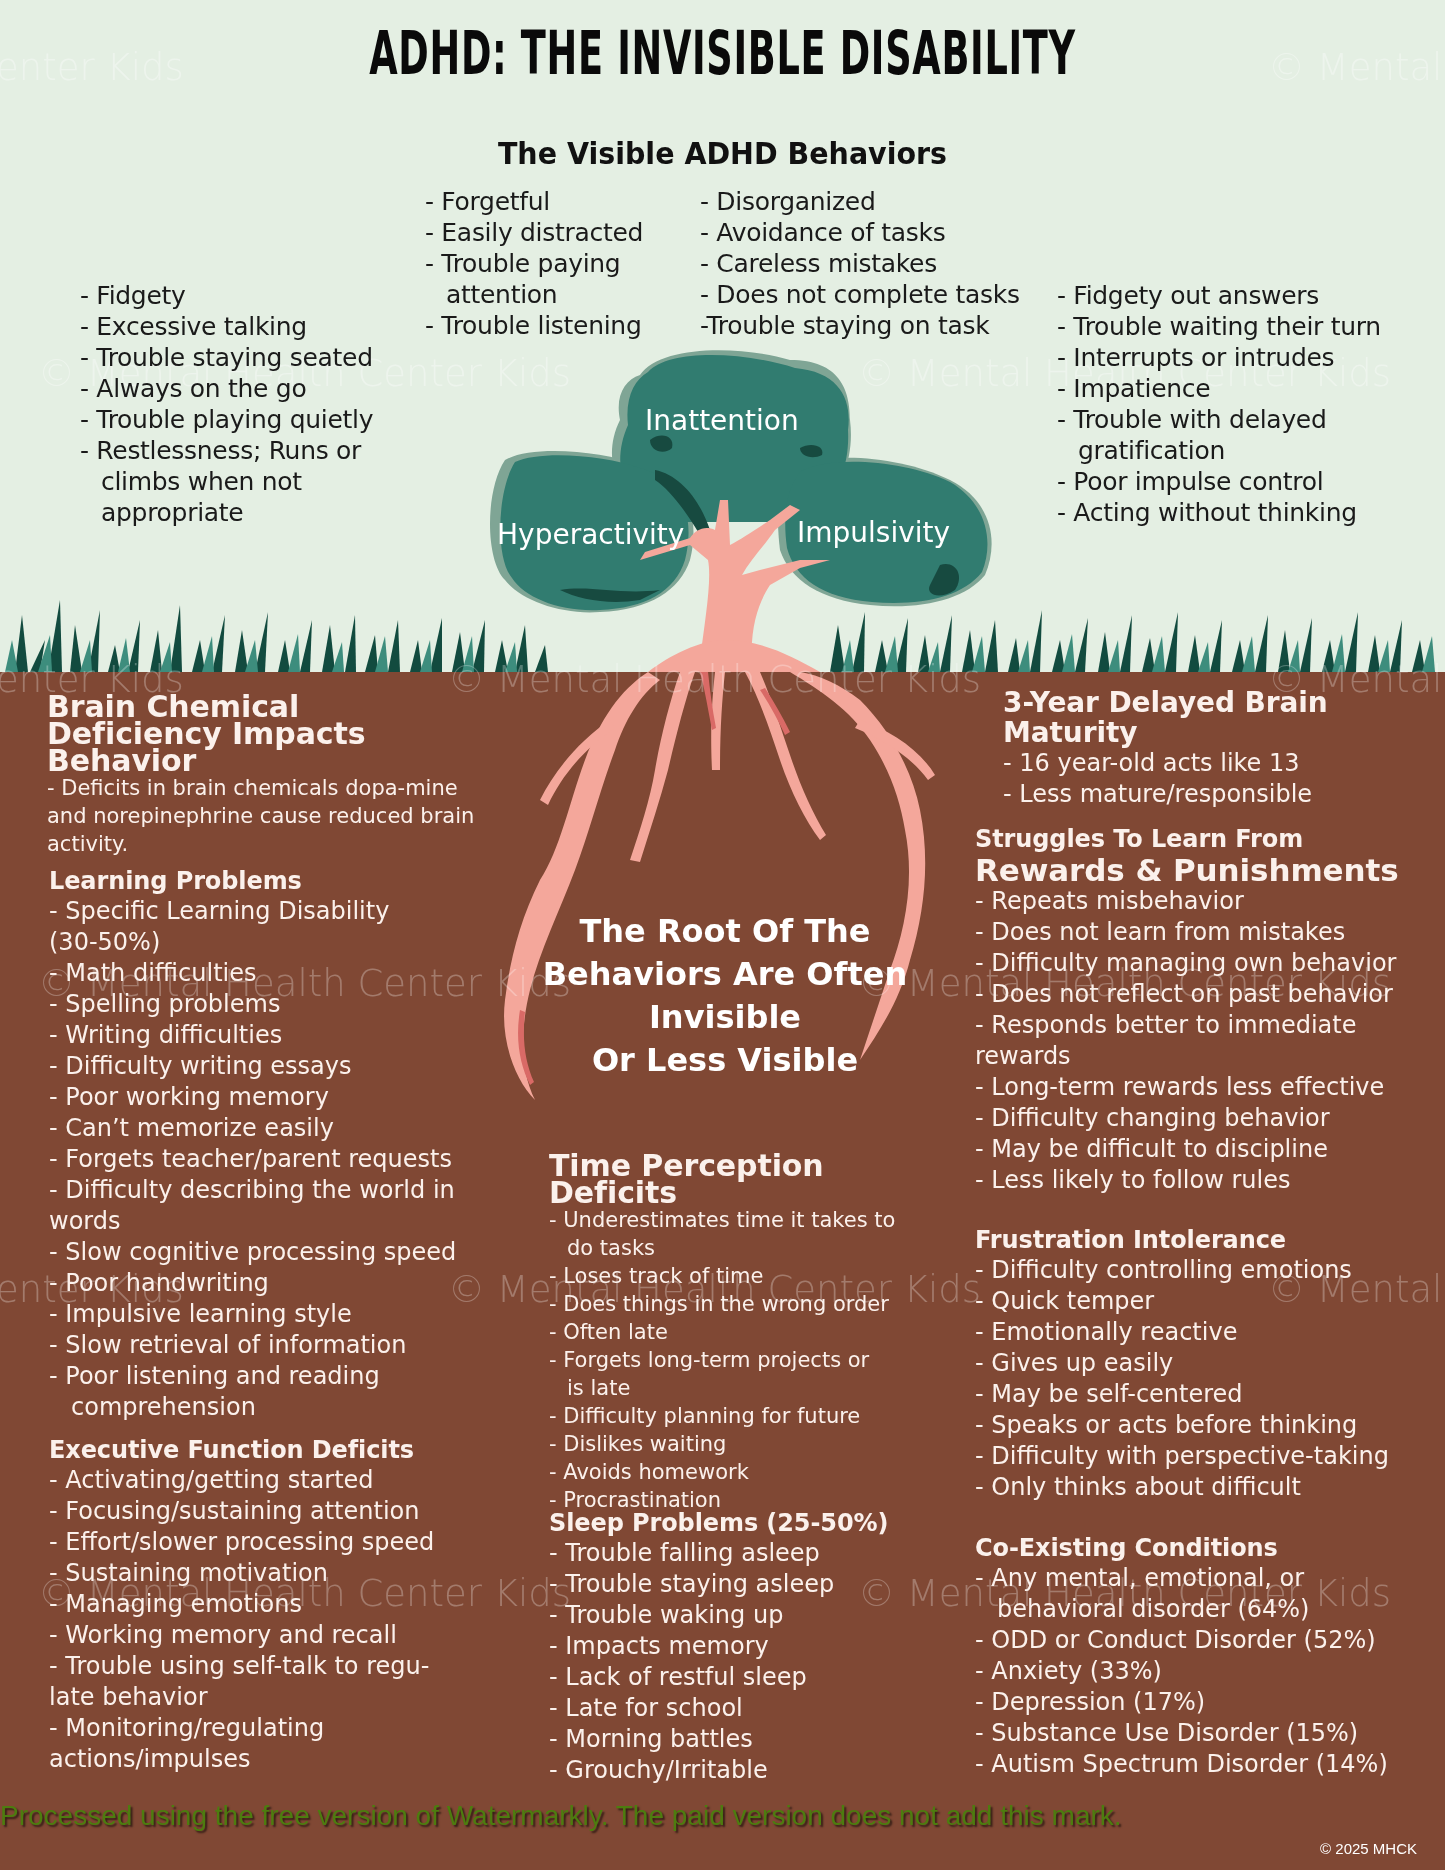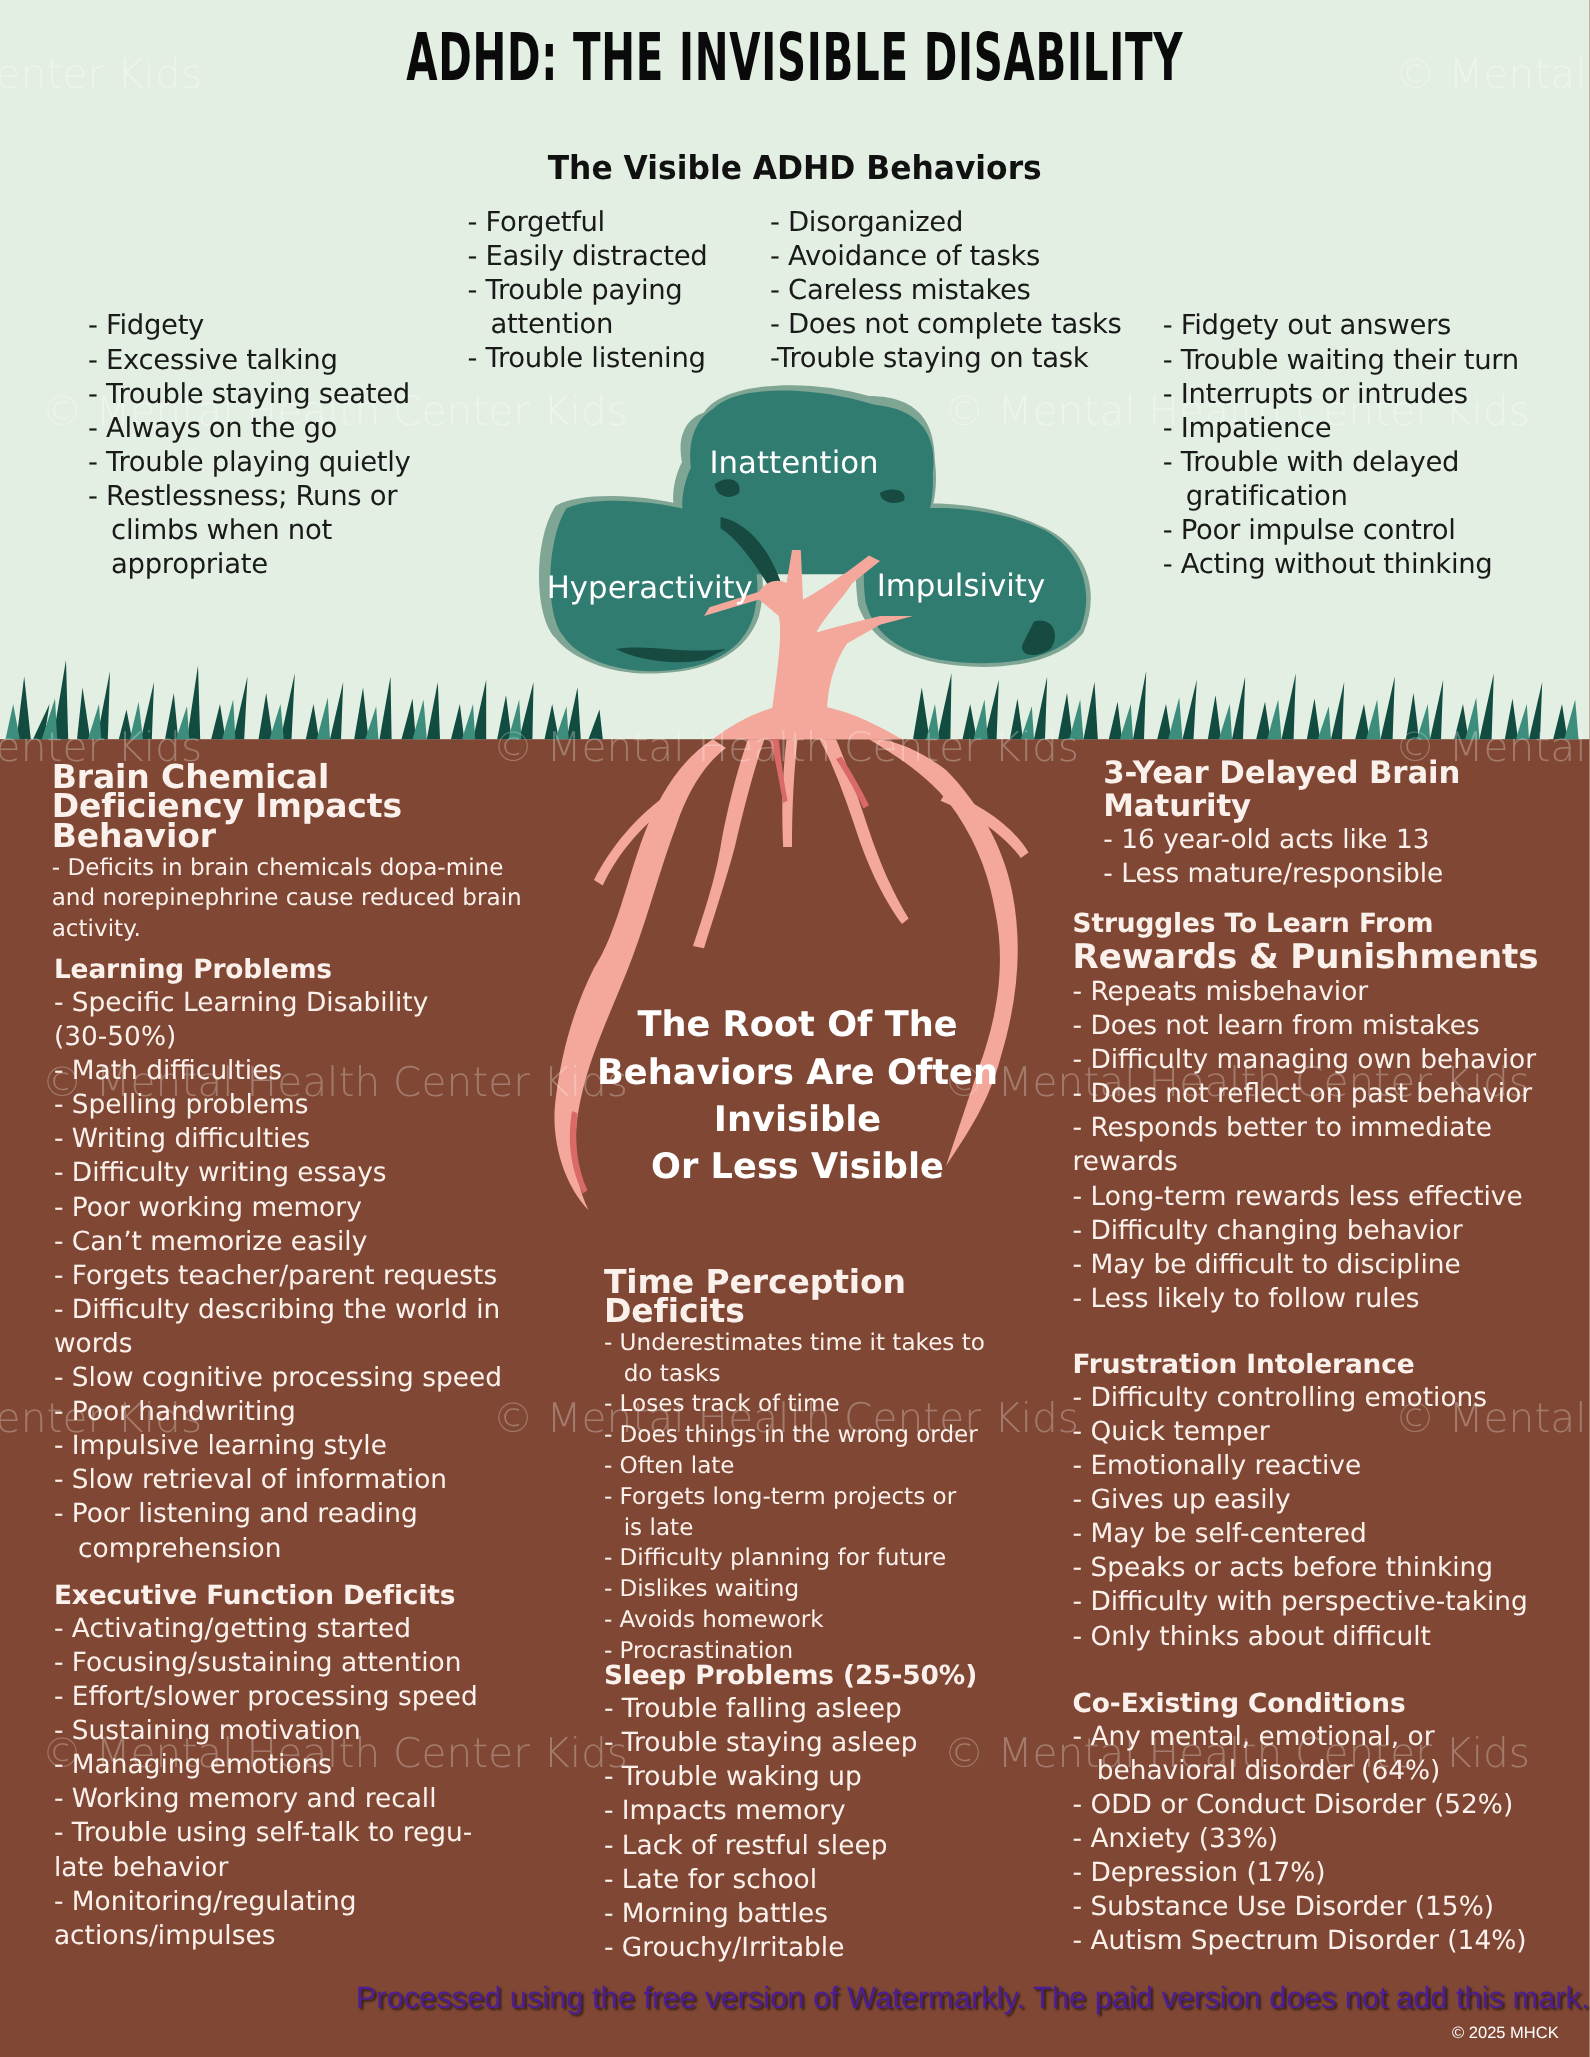--- a/index.html
+++ b/index.html
@@ -15,21 +15,21 @@
   .soil-text { position: absolute; color: #fbf1ec; }
   .soil-text h3 { font-size: 30px; font-weight: bold; line-height: 27px; letter-spacing: -0.1px; }
   .soil-text ul { list-style: none; font-size: 24px; line-height: 31px; }
   .soil-text ul li { white-space: nowrap; }
   .soil-text ul li.hang { padding-left: 22px; text-indent: -22px; white-space: normal; }
   .soil-text.small ul { font-size: 21px; line-height: 28px; }
   .soil-text.small ul li.hang { padding-left: 18px; text-indent: -18px; }
   .root-title { position: absolute; left: 540px; top: 910px; width: 370px; text-align: center; color: #ffffff; font-size: 32px; font-weight: 600; line-height: 43px; }
   .watermark { position: absolute; font-size: 37px; color: rgba(255,255,255,0.35); white-space: nowrap; pointer-events: none; font-weight: 300; }
   .wm-dark { color: rgba(255,255,255,0.28); }
-  .footer-note { position: absolute; left: 0; top: 1800px; width: 1445px; text-align: right; color: #4c1d95; font-family: "Liberation Sans", sans-serif; font-size: 28px; text-shadow: 2px 2px 2px rgba(0,0,0,0.6); }
+  .footer-note { position: absolute; left: 0; top: 1800px; width: 1445px; text-align: left; color: #4d7c0f; font-family: "Liberation Sans", sans-serif; font-size: 28px; text-shadow: 2px 2px 2px rgba(0,0,0,0.6); }
   .copyright { position: absolute; right: 28px; top: 1840px; color: #ffffff; font-family: "Liberation Sans", sans-serif; font-size: 15px; }
   .tree-label { position: absolute; color: #ffffff; font-size: 28px; font-weight: 500; white-space: nowrap; }
   svg.art { position: absolute; left: 0; top: 0; }
 </style>
 </head>
 <body>
 
 <div class="sky"></div>
 <div class="soil"></div>
 

